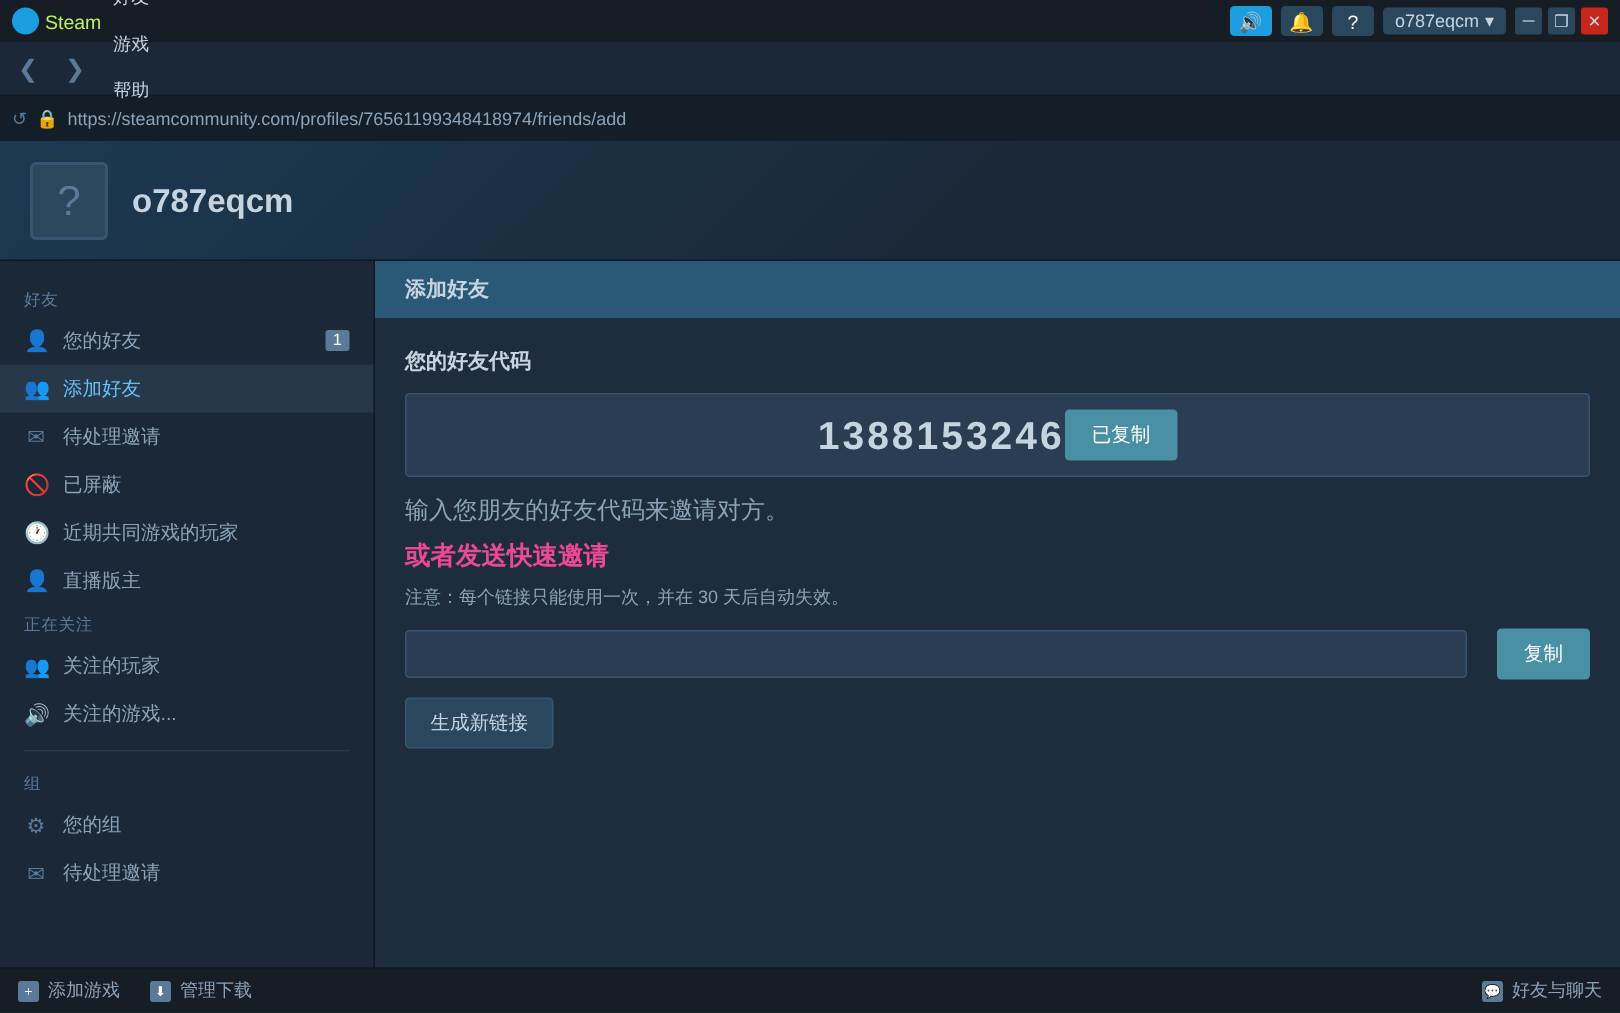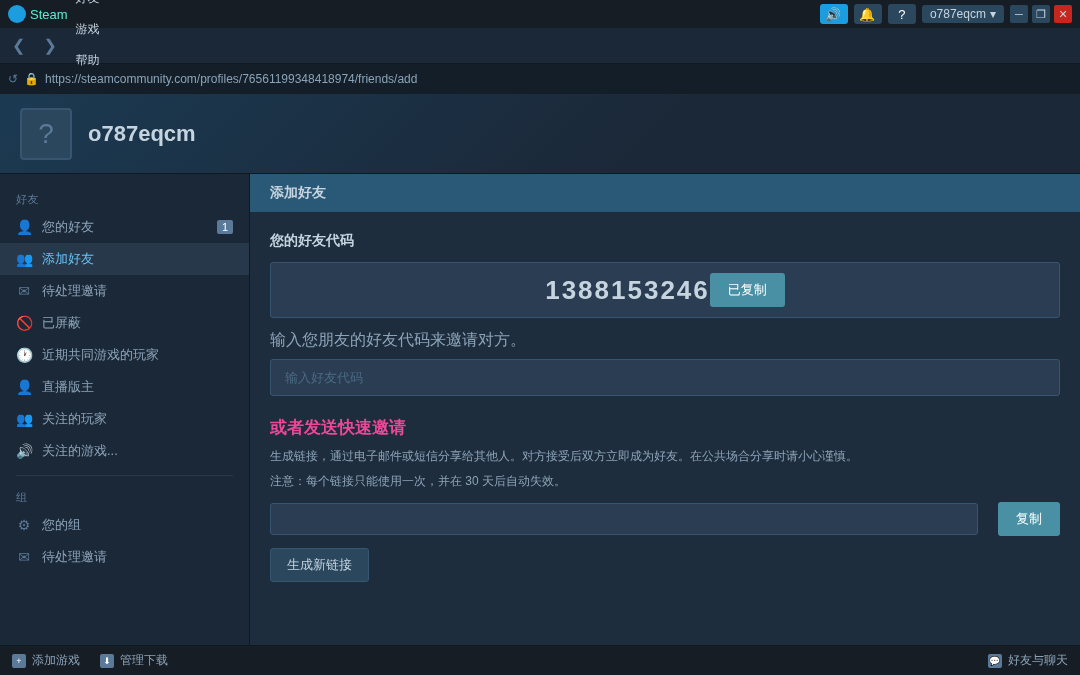--- a/index.html
+++ b/index.html
@@ -24,21 +24,21 @@
     }
     #titlebar-left {
       display: flex;
       align-items: center;
       gap: 8px;
     }
     #steam-logo {
       display: flex;
       align-items: center;
       gap: 4px;
-      color: #5eead4;
+      color: #bef264;
       font-size: 13px;
     }
     #steam-logo .steam-icon {
       width: 18px;
       height: 18px;
       background: #1b9ddf;
       border-radius: 50%;
       display: inline-block;
     }
     #titlebar-menu {
@@ -465,20 +465,21 @@
     </div>
     <div class="sidebar-item">
       <span class="sidebar-icon">🕐</span>
       <span>近期共同游戏的玩家</span>
     </div>
     <div class="sidebar-item">
       <span class="sidebar-icon">👤</span>
       <span>直播版主</span>
     </div>
 
+    <div class="sidebar-section-label">正在关注</div>
 
     <div class="sidebar-item">
       <span class="sidebar-icon">👥</span>
       <span>关注的玩家</span>
     </div>
     <div class="sidebar-item">
       <span class="sidebar-icon">🔊</span>
       <span>关注的游戏...</span>
     </div>
 
@@ -501,24 +502,22 @@
     <div class="panel-body">
 
       <div class="section-title">您的好友代码</div>
 
       <div class="friend-code-box">
         <span class="friend-code-number">1388153246</span>
         <button class="btn-copied">已复制</button>
       </div>
 
       <div class="input-hint">输入您朋友的好友代码来邀请对方。</div>
-      <input class="friend-code-input" placeholder="输入好友代码" style="">
 
       <div class="quick-invite-title">或者发送快速邀请</div>
-      <div class="quick-invite-desc">生成链接，通过电子邮件或短信分享给其他人。对方接受后双方立即成为好友。在公共场合分享时请小心谨慎。</div>
       <div class="quick-invite-note">注意：每个链接只能使用一次，并在 30 天后自动失效。</div>
 
       <div class="invite-link-row">
         <input class="invite-link-input" style="">
         <button class="btn-copy">复制</button>
       </div>
 
       <button class="btn-generate">生成新链接</button>
 
     </div>

